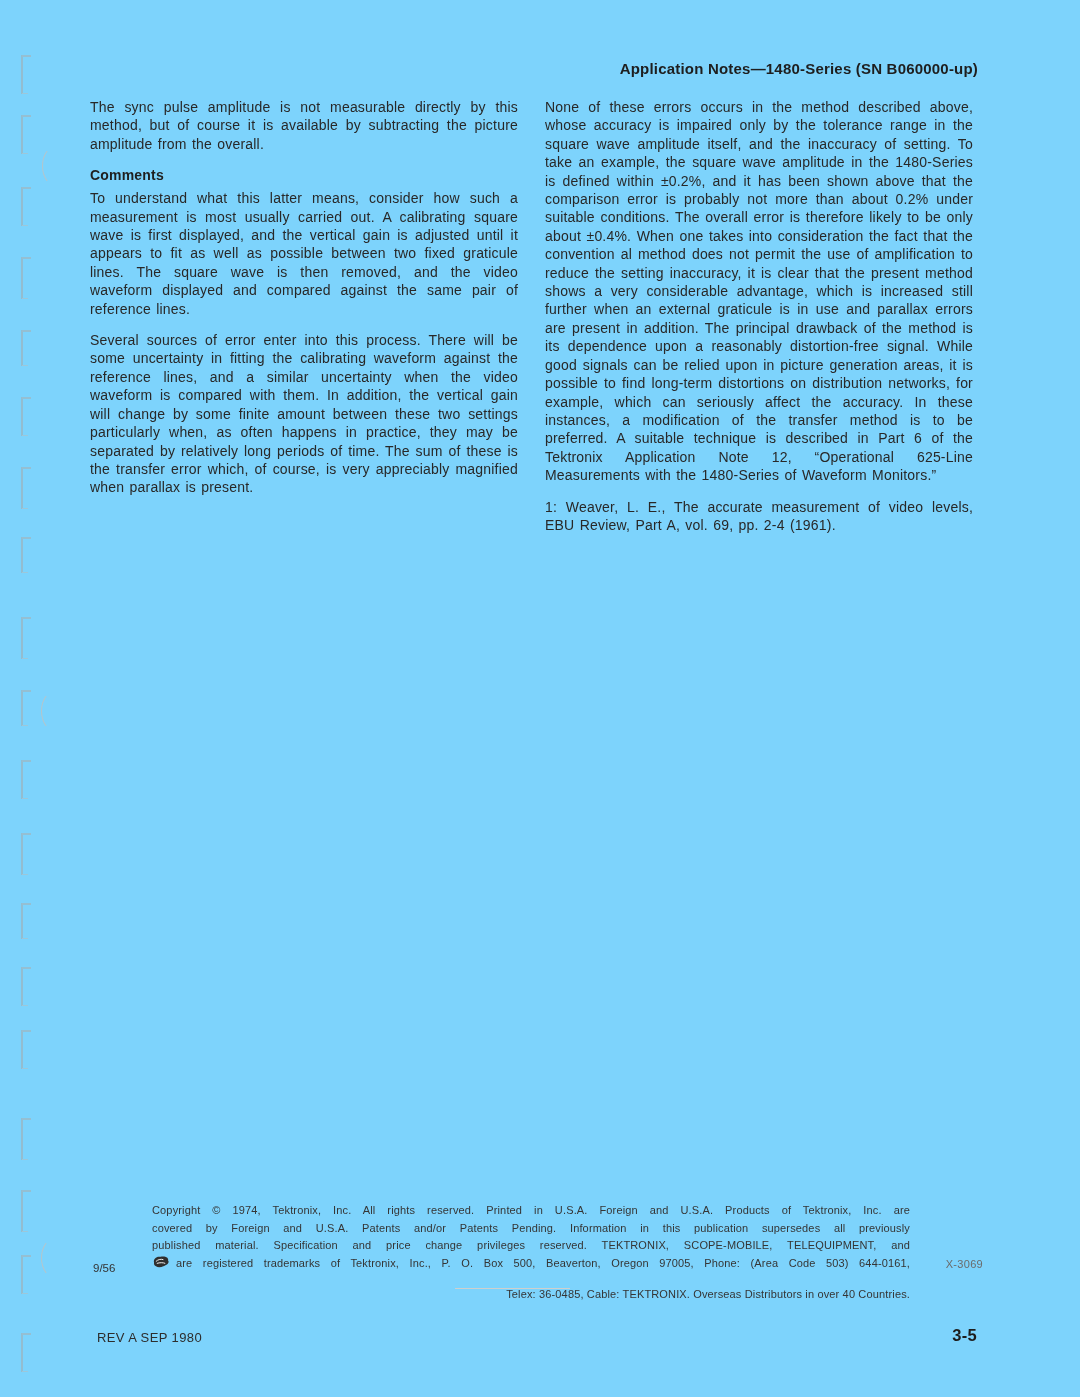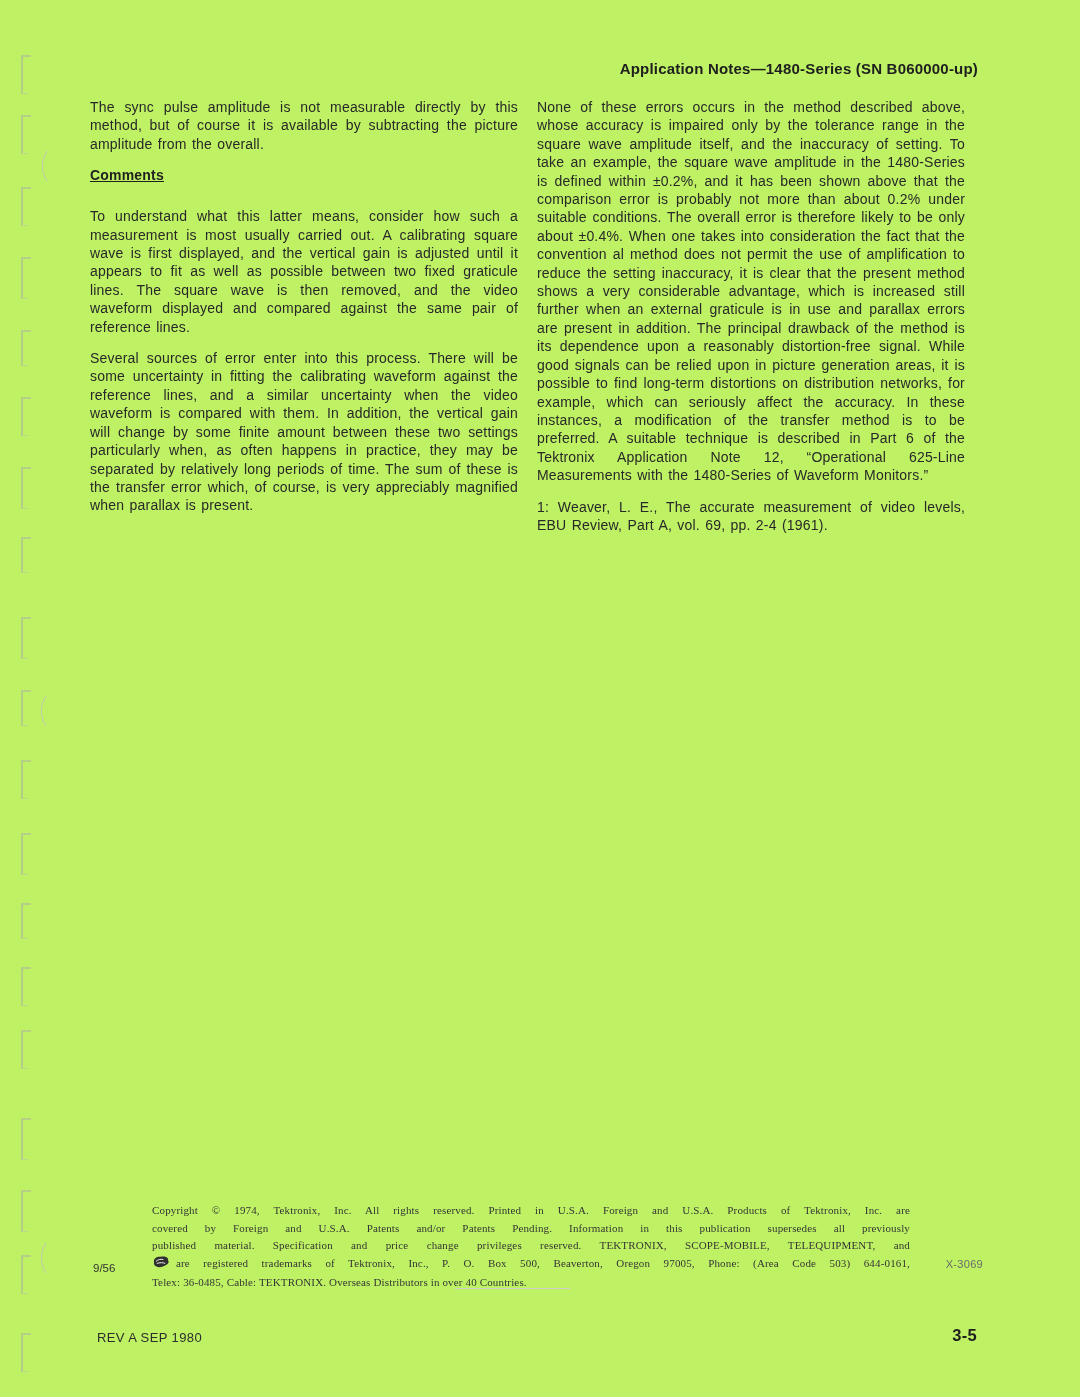--- a/index.html
+++ b/index.html
@@ -1,69 +1,67 @@
 <!DOCTYPE html>
 <html><head>
 <meta charset="utf-8">
 <style>
   html,body{margin:0;padding:0;background:#e8e8e6;}
   .page{
     position:relative;
     width:1080px;height:1397px;
     margin:0 auto;
-    background:#bef264;
+    background:#7dd3fc;
     font-family:"Liberation Sans", sans-serif;
     color:#262626;
     overflow:hidden;
   }
   
   .doc-header{
     position:absolute;top:60px;right:102px;
     font-size:15px;font-weight:bold;letter-spacing:.2px;
     color:#1e1e1e;
   }
   
   .columns{
     position:absolute;top:98px;left:90px;width:890px;
-    display:flex;gap:19px;
+    display:flex;gap:27px;
   }
   .col{width:428px;}
   .col p{
     margin:0 0 13px 0;
     font-size:14px;line-height:18.4px;
     text-align:justify;
     letter-spacing:.2px;
     word-spacing:1.2px;
     color:#282828;
   }
   .col h3{
-    margin:14px 0 24px 0;
+    margin:14px 0 6px 0;
     font-size:14px;font-weight:bold;color:#1f1f1f;
     letter-spacing:.2px;
-    text-decoration:underline;
   }
   .col p.footnote{margin-top:9px;}
   
   .copyright-block{position:absolute;top:1196px;left:0;width:1080px;height:100px;}
   .date-code{
     position:absolute;left:93px;top:66px;
     font-size:11.5px;color:#333;
   }
   .doc-code{
     position:absolute;right:97px;top:62px;
     font-size:11px;color:#6b6b6b;letter-spacing:.3px;text-align:center;
   }
   .copy-lines{
     position:absolute;left:152px;top:6px;width:758px;
     font-size:11px;line-height:17.6px;color:#353535;
     letter-spacing:.15px;
-    font-family:Liberation Serif, serif;
   }
   .copy-lines .jline{text-align:justify;text-align-last:justify;}
-  .copy-lines .lastline{text-align:left;}
+  .copy-lines .lastline{text-align:right;margin-top:12px;}
   .tek-logo{display:inline-block;vertical-align:-2px;margin-right:5px;}
   
   .footer-rev{
     position:absolute;left:97px;top:1330px;
     font-size:13px;letter-spacing:.4px;color:#2d2d2d;
   }
   .footer-page{
     position:absolute;right:103px;top:1326px;
     font-size:16.5px;font-weight:bold;color:#1d1d1d;letter-spacing:.3px;
   }

